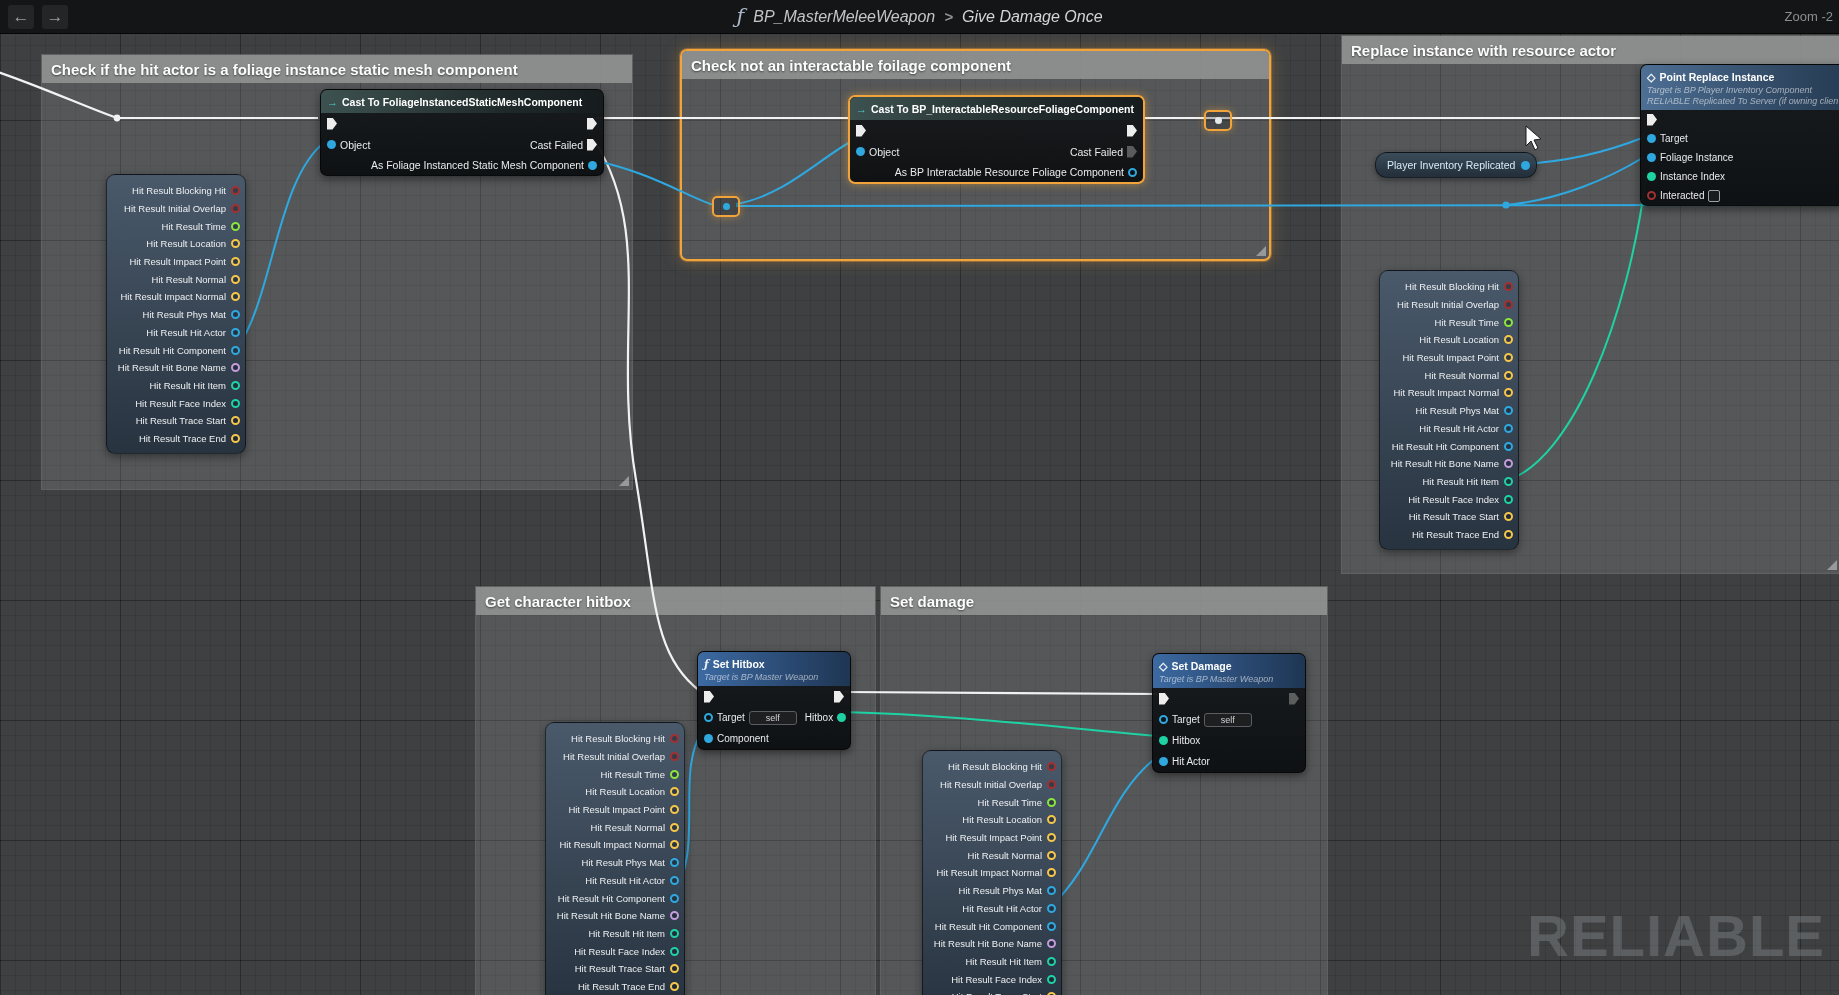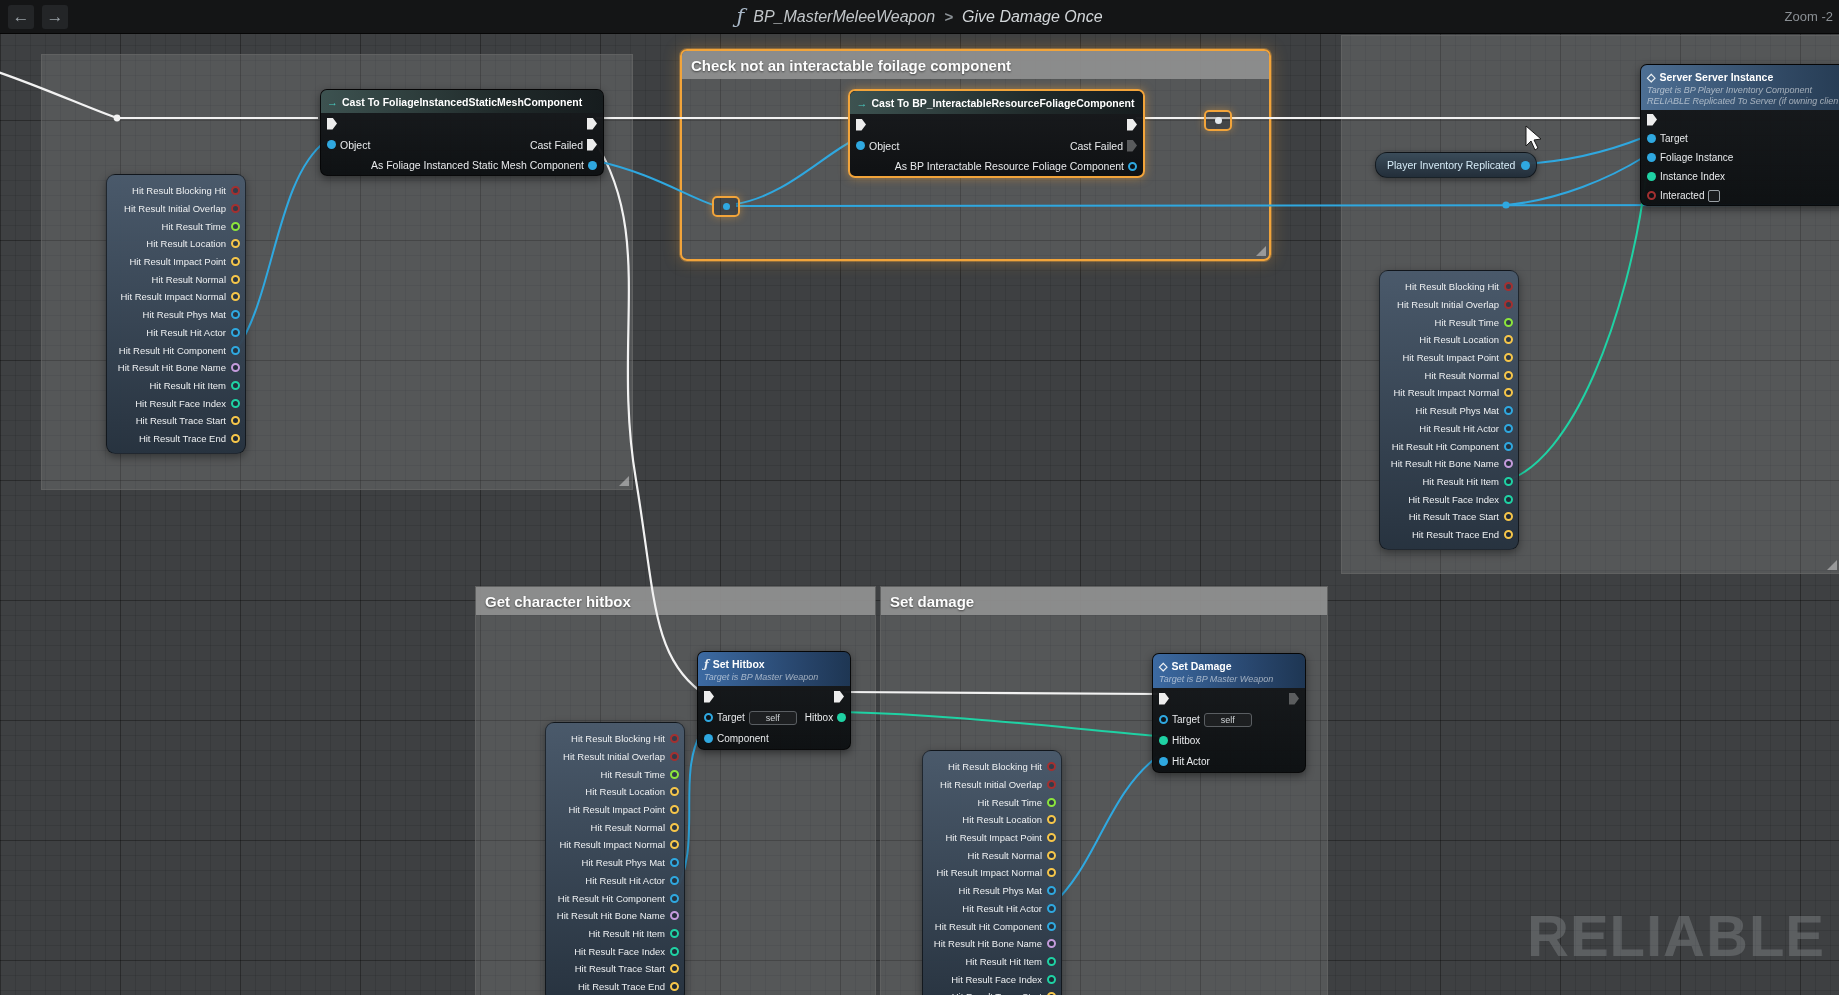--- a/index.html
+++ b/index.html
@@ -84,31 +84,37 @@
   .reroute{position:absolute;z-index:5;width:24px;height:17px;border:2px solid #f2a43a;border-radius:5px;
     background:rgba(20,20,20,0.25);display:flex;align-items:center;justify-content:center;box-shadow:0 0 8px rgba(242,164,58,0.45);}
   .reroute .dot{width:7px;height:7px;border-radius:50%;}
 </style>
 </head>
 <body>
 
 <div class="watermark">RELIABLE</div>
 
 <div class="comment" style="left:41px;top:54px;width:590px;height:434px;">
+  <div class="comment-header">
+    <span>Check if the hit actor is a foliage instance static mesh component</span>
+  </div>
   <div class="rhandle"></div>
 </div>
 
 <div class="comment selected" style="left:680px;top:49px;width:587px;height:208px;">
   <div class="comment-header">
     <span>Check not an interactable foilage component</span>
   </div>
   <div class="rhandle"></div>
 </div>
 
 <div class="comment" style="left:1341px;top:35px;width:498px;height:537px;">
+  <div class="comment-header">
+    <span>Replace instance with resource actor</span>
+  </div>
   <div class="rhandle"></div>
 </div>
 
 <div class="comment" style="left:475px;top:586px;width:399px;height:425px;">
   <div class="comment-header">
     <span>Get character hitbox</span>
   </div>
 </div>
 
 <div class="comment" style="left:880px;top:586px;width:446px;height:425px;">
@@ -166,21 +172,21 @@
     <span class="plabel">Cast Failed</span>
     <span class="pexec"></span>
   </div>
   <div class="prow" style="height:20px;">
     <span class="spacer"></span>
     <span class="plabel">As Foliage Instanced Static Mesh Component</span>
     <span class="pc f-blue"></span>
   </div>
 </div>
 
-<div class="bnode selected" style="left:848px;top:89px;width:293px;text-align:center;">
+<div class="bnode selected" style="left:848px;top:95px;width:293px;">
   <div class="bnode-header hdr-cast">
     <span class="hdr-ico">→</span><span class="bnode-title">Cast To BP_InteractableResourceFoliageComponent</span>
   </div>
   <div class="prow">
     <span class="pexec"></span>
     <span class="spacer"></span>
     <span class="pexec"></span>
   </div>
   <div class="prow">
     <span class="pc f-blue"></span>
@@ -452,21 +458,21 @@
     </div>
 </div>
 
 <div class="var-node" style="left:1375px;top:152px;width:142px;">
   <span style="white-space:nowrap;">Player Inventory Replicated</span>
   <span class="pc f-blue"></span>
 </div>
 
 <div class="bnode" style="left:1640px;top:64px;width:205px;">
   <div class="bnode-header hdr-ev">
-    <span class="hdr-ico white">◇</span><span class="bnode-title">Server Server Instance</span>
+    <span class="hdr-ico white">◇</span><span class="bnode-title">Point Replace Instance</span>
     <span class="bnode-sub">Target is BP Player Inventory Component</span>
     <span class="bnode-sub">RELIABLE Replicated To Server (if owning client)</span>
   </div>
   <div class="prow-s">
     <span class="pexec"></span>
   </div>
   <div class="prow-s">
     <span class="pc f-blue"></span>
     <span class="plabel-s">Target</span>
   </div>

